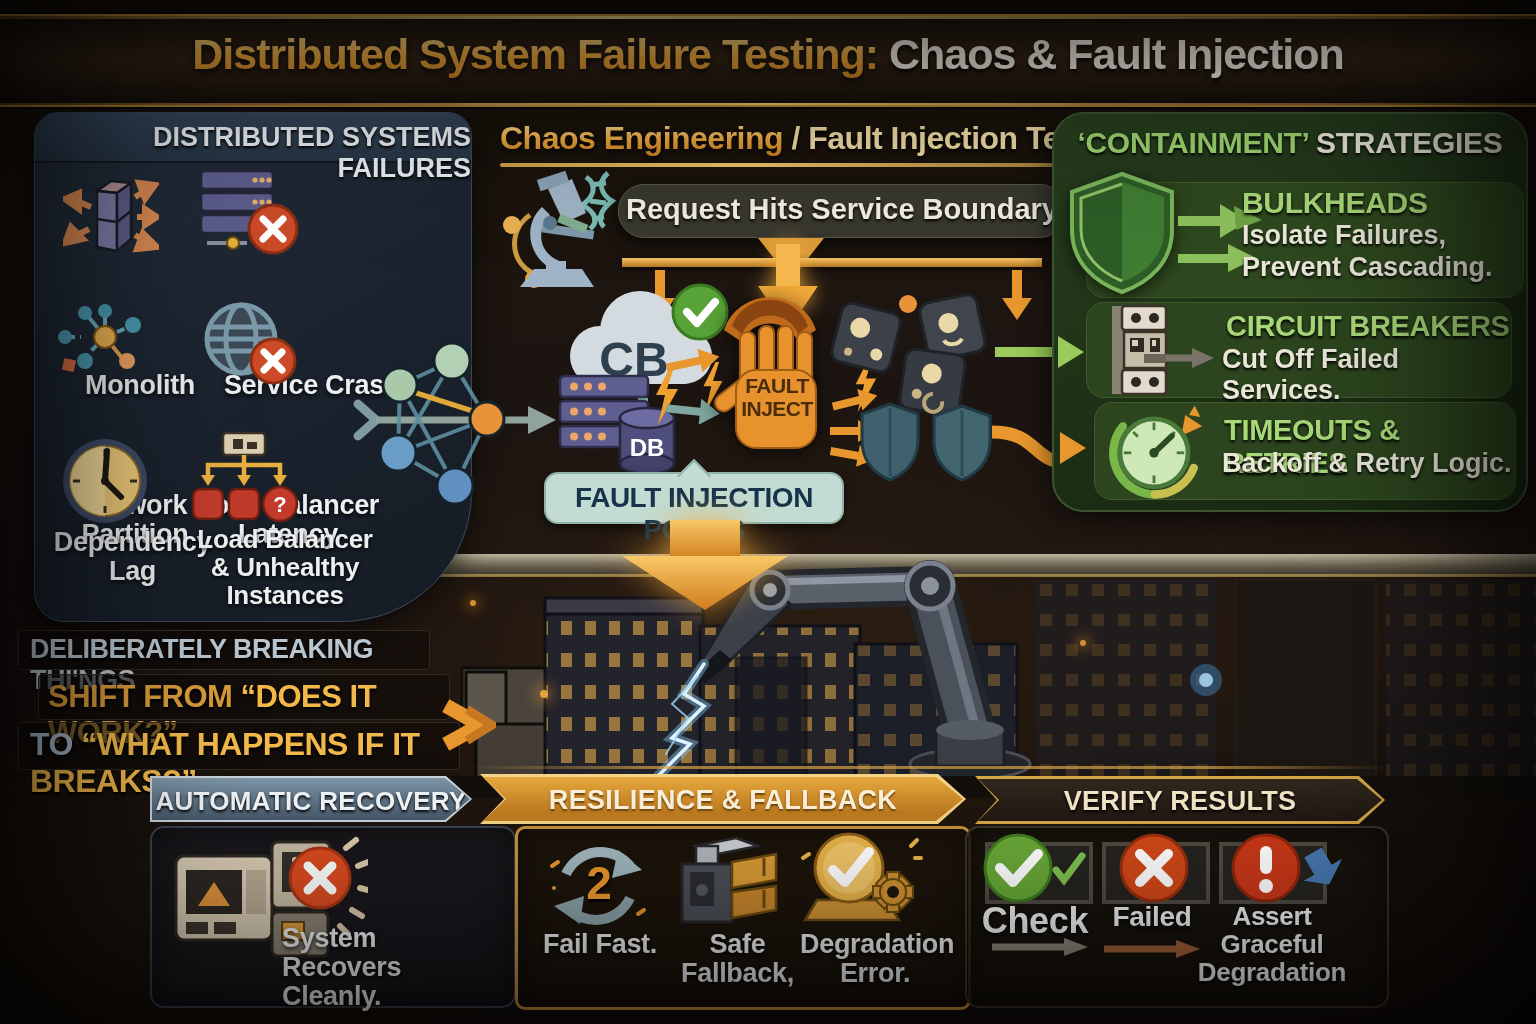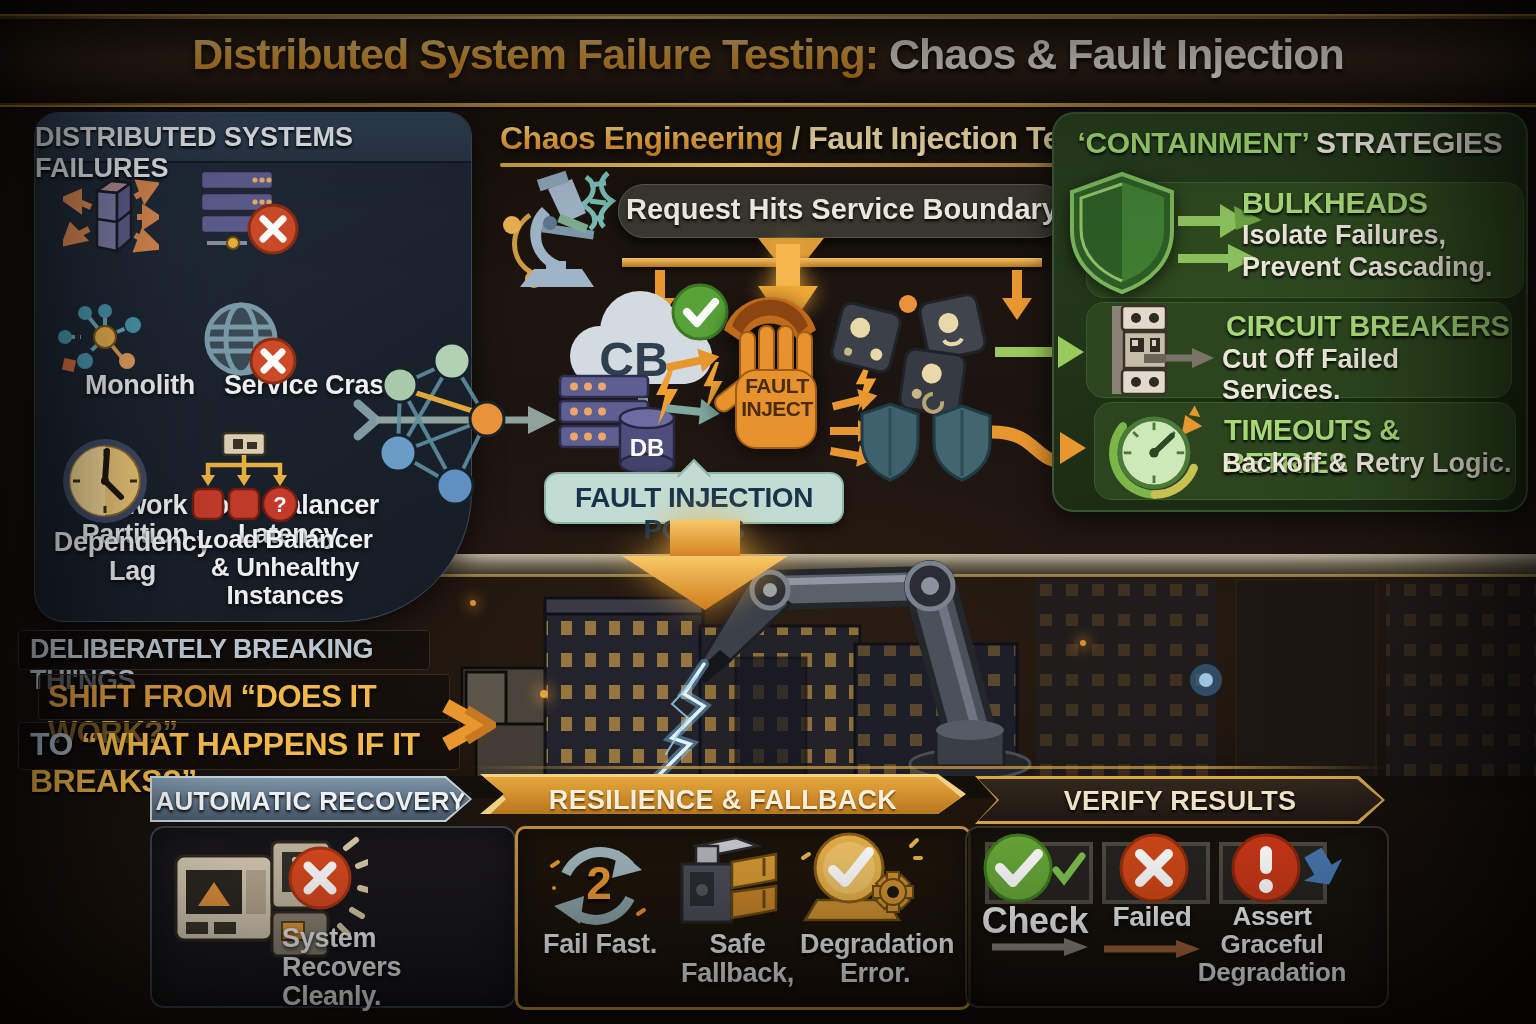--- a/index.html
+++ b/index.html
@@ -109,21 +109,21 @@
 
   <div class="abs dot" style="left:540px;top:690px;width:8px;height:8px;background:#e8a040;box-shadow:0 0 14px 6px rgba(230,150,50,.4);"></div>
   <div class="abs dot" style="left:1080px;top:640px;width:6px;height:6px;background:#d89030;box-shadow:0 0 12px 5px rgba(220,140,40,.35);"></div>
   <div class="abs dot" style="left:470px;top:600px;width:6px;height:6px;background:#d89030;box-shadow:0 0 12px 5px rgba(220,140,40,.3);"></div>
 
   <div class="abs" style="left:34px;top:112px;width:436px;height:508px;
       background:linear-gradient(150deg,#232f3d 0%,#1a222d 55%,#151c25 100%);
       border:1px solid #3a4a5c;border-radius:24px 24px 130px 30px;box-shadow:0 8px 30px rgba(0,0,0,.6);">
     <div class="abs" style="left:0;top:0;width:436px;height:48px;
         background:linear-gradient(180deg,#33455a,#273545);border-radius:24px 24px 0 0;border-bottom:2px solid #141b23;">
-      <div style="margin-top:9px;text-align:left;font-size:27px;font-weight:bold;color:#e9eef3;letter-spacing:0;text-shadow:0 2px 3px #000;">DISTRIBUTED SYSTEMS FAILURES</div>
+      <div style="margin-top:9px;text-align:right;font-size:27px;font-weight:bold;color:#e9eef3;letter-spacing:0;text-shadow:0 2px 3px #000;">DISTRIBUTED SYSTEMS FAILURES</div>
     </div>
 
     <svg class="abs" viewBox="0 0 96 96" style="left:28px;top:56px;width:96px;height:96px;">
       <polygon points="34,22 48,12 68,14 54,24" fill="#b18e96" stroke="#1c1c28" stroke-width="2.5"></polygon>
       <polygon points="34,22 54,24 54,82 34,78" fill="#7b7ba6" stroke="#1c1c28" stroke-width="2.5"></polygon>
       <polygon points="54,24 68,14 68,70 54,82" fill="#5d5d8a" stroke="#1c1c28" stroke-width="2.5"></polygon>
       <line x1="34" y1="50" x2="54" y2="53" stroke="#1c1c28" stroke-width="2.5"></line>
       <line x1="54" y1="53" x2="68" y2="42" stroke="#1c1c28" stroke-width="2.5"></line>
       <g stroke="#d88850" stroke-width="6" fill="#d88850">
         <line x1="28" y1="38" x2="14" y2="32"></line>
@@ -457,21 +457,21 @@
     <defs>
         <linearGradient id="ga" x1="0" y1="0" x2="0" y2="1">
           <stop offset="0" stop-color="#f8c866"></stop>
           <stop offset="1" stop-color="#d07c1c"></stop>
         </linearGradient>
       </defs>
     <rect x="58" y="0" width="70" height="40" fill="url(#ga)"></rect>
     <polygon points="10,36 176,36 93,90" fill="url(#ga)"></polygon>
   </svg>
 
-  <div class="abs" style="left:1052px;top:112px;width:472px;height:396px;border-radius:22px;
+  <div class="abs" style="left:1052px;top:112px;width:472px;height:396px;border-radius:32px;
        background:linear-gradient(160deg,#28401f 0%,#1d2f15 60%,#182711 100%);border:2px solid #3a5530;box-shadow:0 8px 30px rgba(0,0,0,.6);">
     <div class="abs" style="left:0;top:12px;width:472px;text-align:center;font-size:30px;font-weight:bold;letter-spacing:-.3px;">
       <span style="color:#9ed46f;text-shadow:0 2px 3px #000;">‘CONTAINMENT’</span>
       <span style="color:#ece8da;text-shadow:0 2px 3px #000;"> STRATEGIES</span>
     </div>
 
     <div class="abs" style="left:32px;top:68px;width:436px;height:114px;border-radius:18px;background:#2e481f;border:1px solid #3d5c2a;"></div>
     <svg class="abs" viewBox="0 0 120 130" style="left:8px;top:54px;width:120px;height:130px;filter:drop-shadow(0 4px 8px rgba(0,0,0,.6));">
       <path d="M60 6 L110 24 V62 C110 94 88 114 60 124 C32 114 10 94 10 62 V24 Z" fill="#2d5c26" stroke="#79b35a" stroke-width="4"></path>
       <path d="M60 14 L102 29 V61 C102 88 84 105 60 114 Z" fill="#3f7d33"></path>
@@ -561,21 +561,21 @@
   <div class="abs" style="left:470px;top:766px;width:920px;height:3px;background:linear-gradient(90deg,rgba(200,140,50,0),#d8a348 20%,#d8a348 80%,rgba(200,140,50,0));opacity:.7;"></div>
 
   <div class="abs" style="left:150px;top:776px;width:322px;height:46px;
        background:#c8d4dc;clip-path:polygon(0 0,calc(100% - 26px) 0,100% 50%,calc(100% - 26px) 100%,0 100%);">
     <div class="abs" style="left:2px;top:2px;width:318px;height:42px;background:linear-gradient(180deg,#7e96a8,#46586a);
          clip-path:polygon(0 0,calc(100% - 25px) 0,100% 50%,calc(100% - 25px) 100%,0 100%);">
       <div class="bannertxt" style="margin-top:8px;font-size:26px;color:#f2f5f8;text-shadow:0 2px 3px #000;">AUTOMATIC RECOVERY</div>
     </div>
   </div>
 
-  <div class="abs" style="left:480px;top:774px;width:486px;height:40px;
+  <div class="abs" style="left:480px;top:774px;width:486px;height:50px;
        background:#f6d488;clip-path:polygon(0 0,calc(100% - 28px) 0,100% 50%,calc(100% - 28px) 100%,0 100%,24px 50%);">
     <div class="abs" style="left:3px;top:3px;width:480px;height:44px;background:linear-gradient(180deg,#e8a93e,#c07c20 80%);
          clip-path:polygon(0 0,calc(100% - 27px) 0,100% 50%,calc(100% - 27px) 100%,0 100%,23px 50%);">
       <div class="bannertxt" style="margin-top:8px;font-size:27px;color:#fdf3dd;text-shadow:0 2px 2px #6a4410;">RESILIENCE &amp; FALLBACK</div>
     </div>
   </div>
 
   <div class="abs" style="left:975px;top:776px;width:410px;height:48px;
        background:#d8a848;clip-path:polygon(0 0,calc(100% - 26px) 0,100% 50%,calc(100% - 26px) 100%,0 100%,22px 50%);">
     <div class="abs" style="left:3px;top:3px;width:404px;height:42px;background:linear-gradient(180deg,#32281e,#201812);

